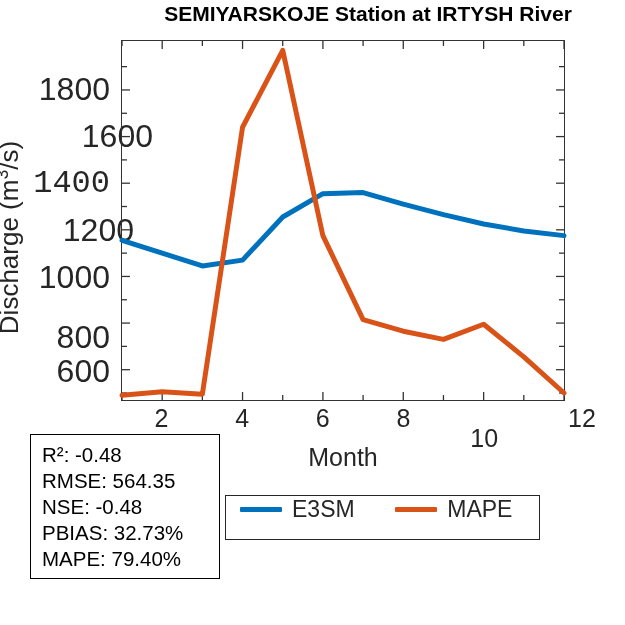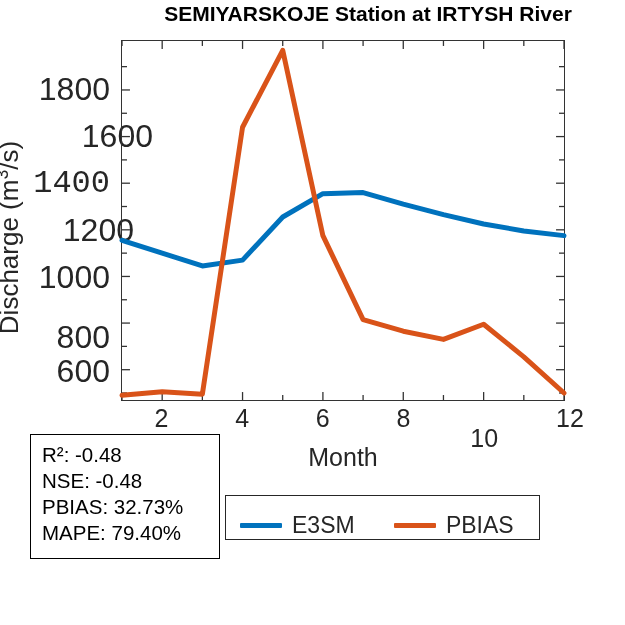--- a/index.html
+++ b/index.html
@@ -89,21 +89,21 @@
   }
   
   #legend {
     position: absolute;
     left: 225px; top: 495px;
     width: 315px; height: 45px;
     border: 1px solid #262626;
     background: #ffffff;
     box-sizing: border-box;
     display: flex;
-    align-items: flex-end;
+    align-items: flex-start;
   }
   .legend-entry {
     display: flex;
     align-items: center;
     flex: 1 1 auto;
   }
   .legend-swatch {
     width: 42px; height: 5px;
     margin-left: 14px;
     margin-right: 10px;
@@ -115,21 +115,21 @@
     white-space: nowrap;
   }
   
   #stats-box {
     position: absolute;
     left: 30px; top: 434px;
     width: 190px;
     border: 1.3px solid #000000;
     background: #ffffff;
     box-sizing: border-box;
-    padding: 7px 9px 12px 11px;
+    padding: 7px 9px 6px 11px;
     z-index: 5;
   }
   .stats-line {
     font-size: 20.5px;
     line-height: 26px;
     color: #000000;
     white-space: nowrap;
   }
   sup { font-size: 0.68em; vertical-align: super; line-height: 0; }
 </style>
@@ -152,21 +152,21 @@
       <div class="ytick-label" style="top: 182.994px; left: 0px; font-family: Liberation Mono, monospace;">1400</div>
       <div class="ytick-label" style="top: 136.11px; left: 4px; margin-left: 39px;">1600</div>
       <div class="ytick-label" style="top: 89.2273px; left: 0px;">1800</div>
     </div>
   <div id="xtick-labels">
       <div class="xtick-label" style="left: 131.364px;">2</div>
       <div class="xtick-label" style="left: 212.091px;">4</div>
       <div class="xtick-label" style="left: 292.818px;">6</div>
       <div class="xtick-label" style="left: 373.545px;">8</div>
       <div class="xtick-label" style="left: 454.273px; margin-top: 20px;">10</div>
-      <div class="xtick-label" style="left: 540px;">12</div>
+      <div class="xtick-label" style="left: 552px;">12</div>
     </div>
 
   <div id="plot-area">
     <svg id="plot-svg" viewBox="0 0 444 361" preserveAspectRatio="none">
         <line x1="0" y1="330.52597402597405" x2="8" y2="330.52597402597405" stroke="#333333" stroke-width="1.3"></line>
         <line x1="444" y1="330.52597402597405" x2="436" y2="330.52597402597405" stroke="#333333" stroke-width="1.3"></line>
         <line x1="0" y1="283.64285714285717" x2="8" y2="283.64285714285717" stroke="#333333" stroke-width="1.3"></line>
         <line x1="444" y1="283.64285714285717" x2="436" y2="283.64285714285717" stroke="#333333" stroke-width="1.3"></line>
         <line x1="0" y1="236.75974025974025" x2="8" y2="236.75974025974025" stroke="#333333" stroke-width="1.3"></line>
         <line x1="444" y1="236.75974025974025" x2="436" y2="236.75974025974025" stroke="#333333" stroke-width="1.3"></line>
@@ -225,24 +225,25 @@
 
   <div id="xlabel">Month</div>
 
   <div id="legend">
       <div class="legend-entry">
         <span class="legend-swatch" style="background: rgb(0, 114, 189);"></span>
         <span class="legend-text">E3SM</span>
       </div>
       <div class="legend-entry">
         <span class="legend-swatch" style="background: rgb(217, 83, 25);"></span>
-        <span class="legend-text">PBIAS</span>
+        <span class="legend-text">MAPE</span>
       </div>
     </div>
 
   <div id="stats-box">
       <div class="stats-line">R²: -0.48</div>
+      <div class="stats-line">RMSE: 564.35</div>
       <div class="stats-line">NSE: -0.48</div>
       <div class="stats-line">PBIAS: 32.73%</div>
       <div class="stats-line">MAPE: 79.40%</div>
     </div>
 
 </div>
 
 </body></html>

